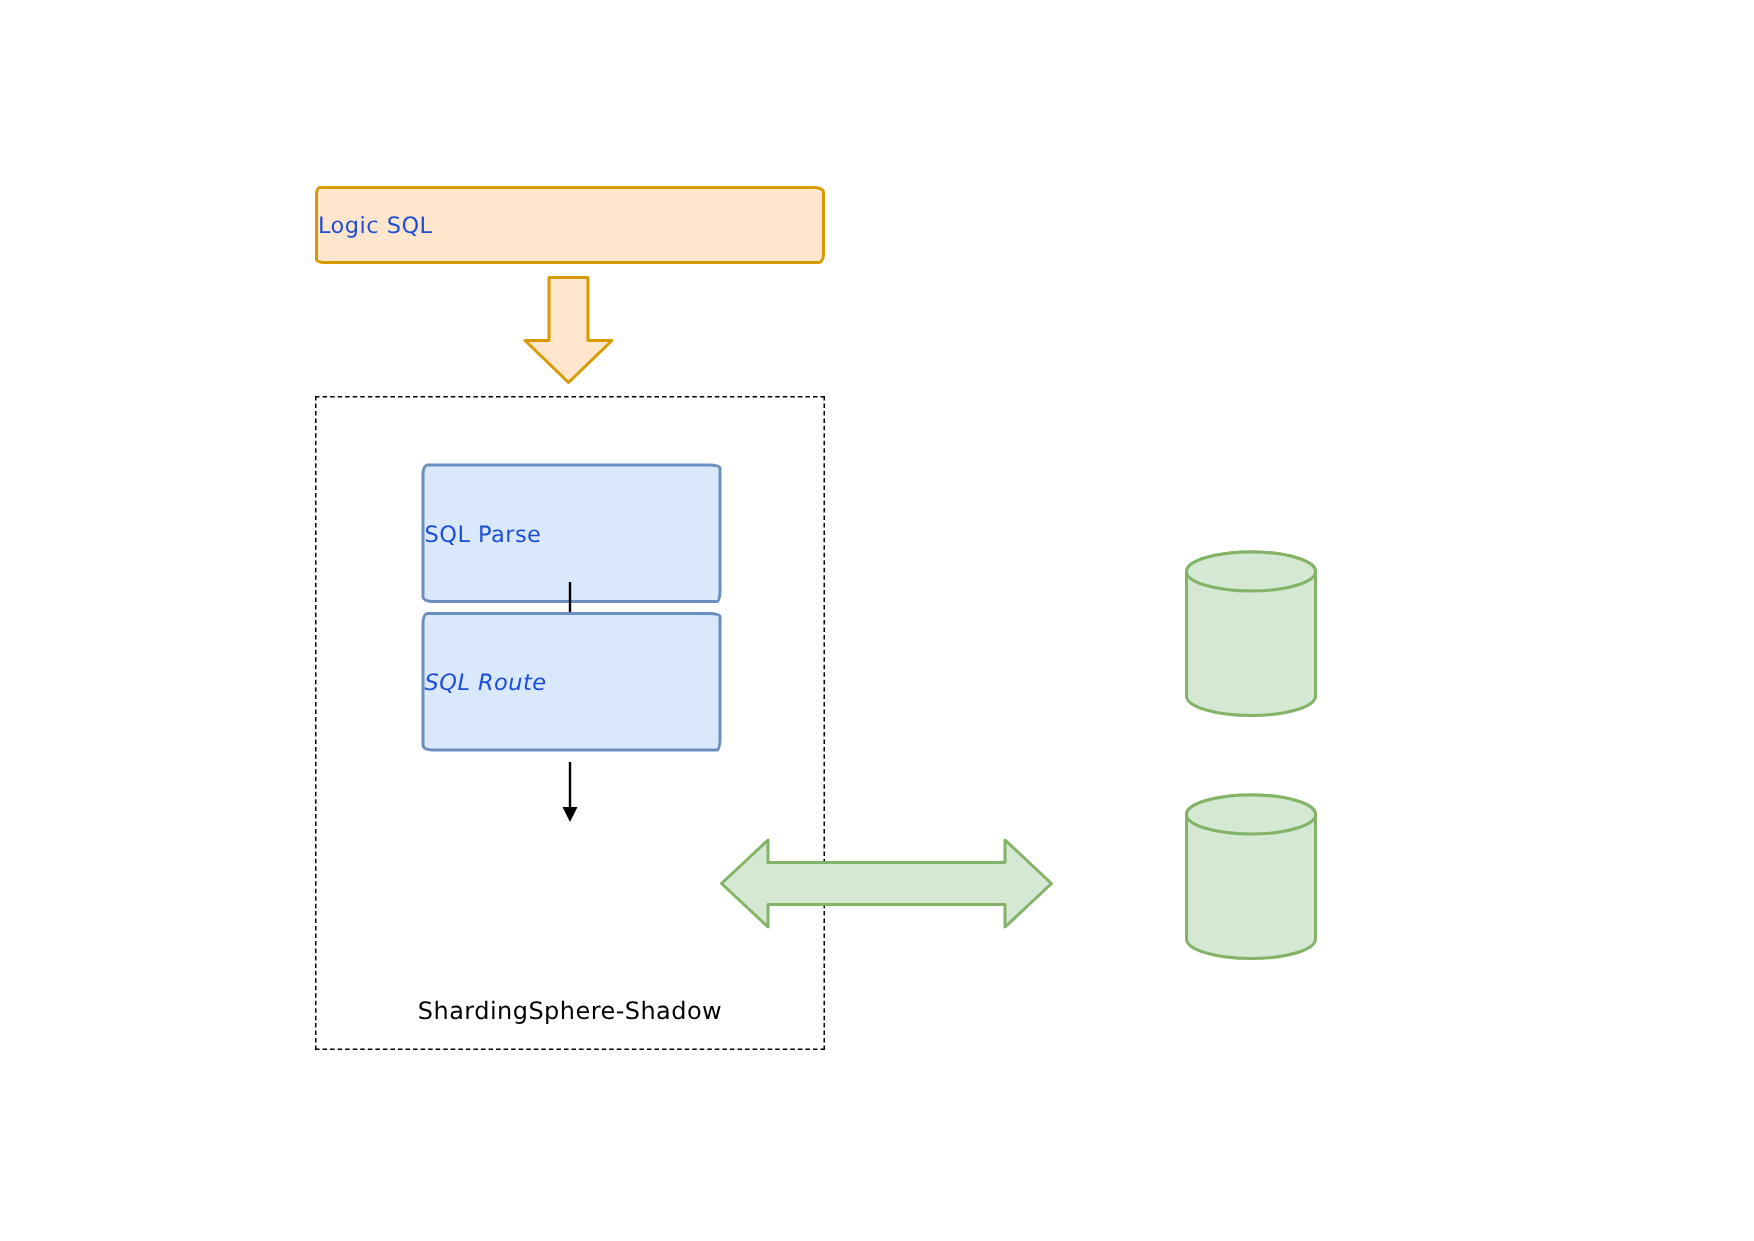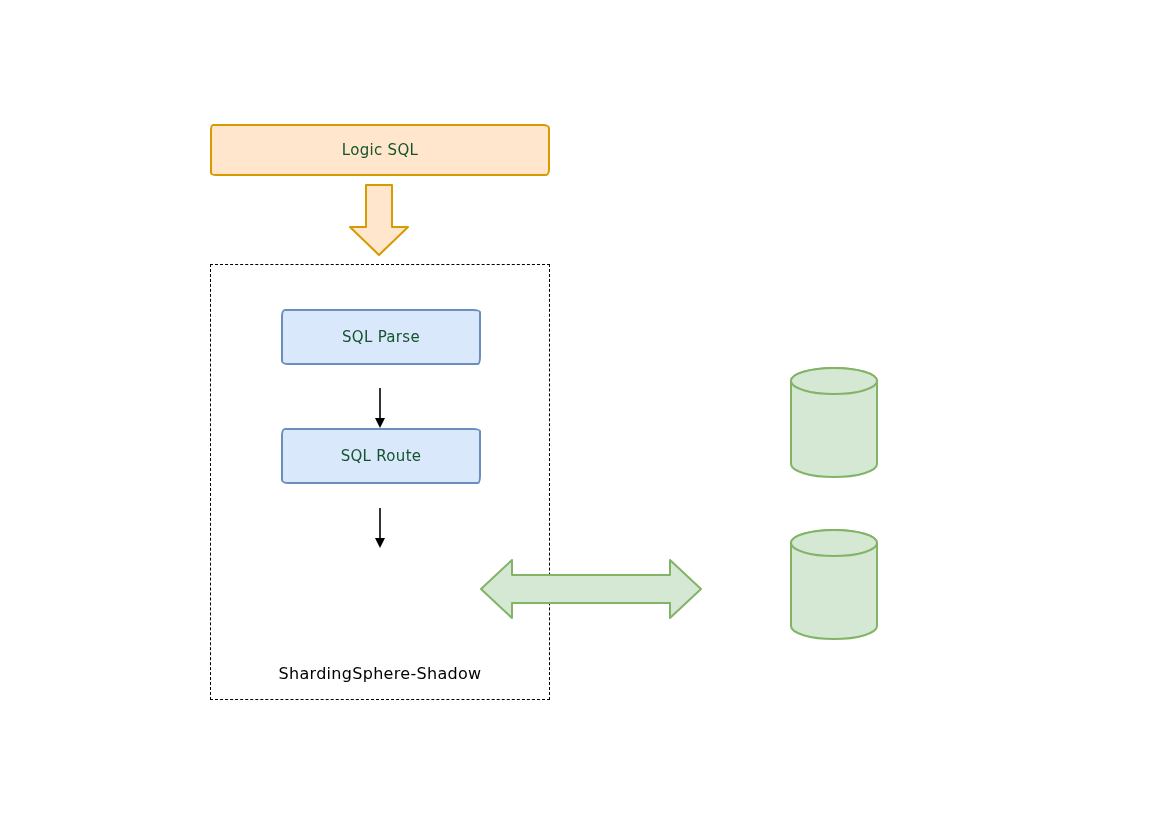--- a/index.html
+++ b/index.html
@@ -11,46 +11,46 @@
     width: 1169px;
     height: 827px;
     background: #ffffff;
     overflow: hidden;
   }
 
   .node {
     position: absolute;
     display: flex;
     align-items: center;
-    justify-content: center;
+    justify-content: flex-start;
     font-size: 15px;
-    color: #14532d;
+    color: #1d4ed8;
     letter-spacing: 0.3px;
     text-align: center;
   }
 
   
   .logic-sql {
     left: 210px; top: 124px;
     width: 340px; height: 52px;
     background: #ffe6cc;
     border: 2px solid #d79b00;
     border-radius: 3px 7px 4px 6px / 6px 4px 7px 3px;
   }
 
   
   .step {
     left: 281px;
-    width: 200px; height: 56px;
+    width: 200px; height: 93px;
     background: #dae8fc;
     border: 2px solid #6c8ebf;
     border-radius: 4px 8px 3px 7px / 7px 3px 8px 4px;
   }
   .step-parse   { top: 309px; }
-  .step-route   { top: 428px; }
+  .step-route   { top: 408px; font-style: italic; }
   .step-execute { top: 549px; }
 
   
   .group {
     position: absolute;
     border: 1.6px dashed #000000;
     background: transparent;
   }
   .group-shadow { left: 210px; top: 264px; width: 340px; height: 436px; }
   .group-db     { left: 710px; top: 308px; width: 250px; height: 392px; }

